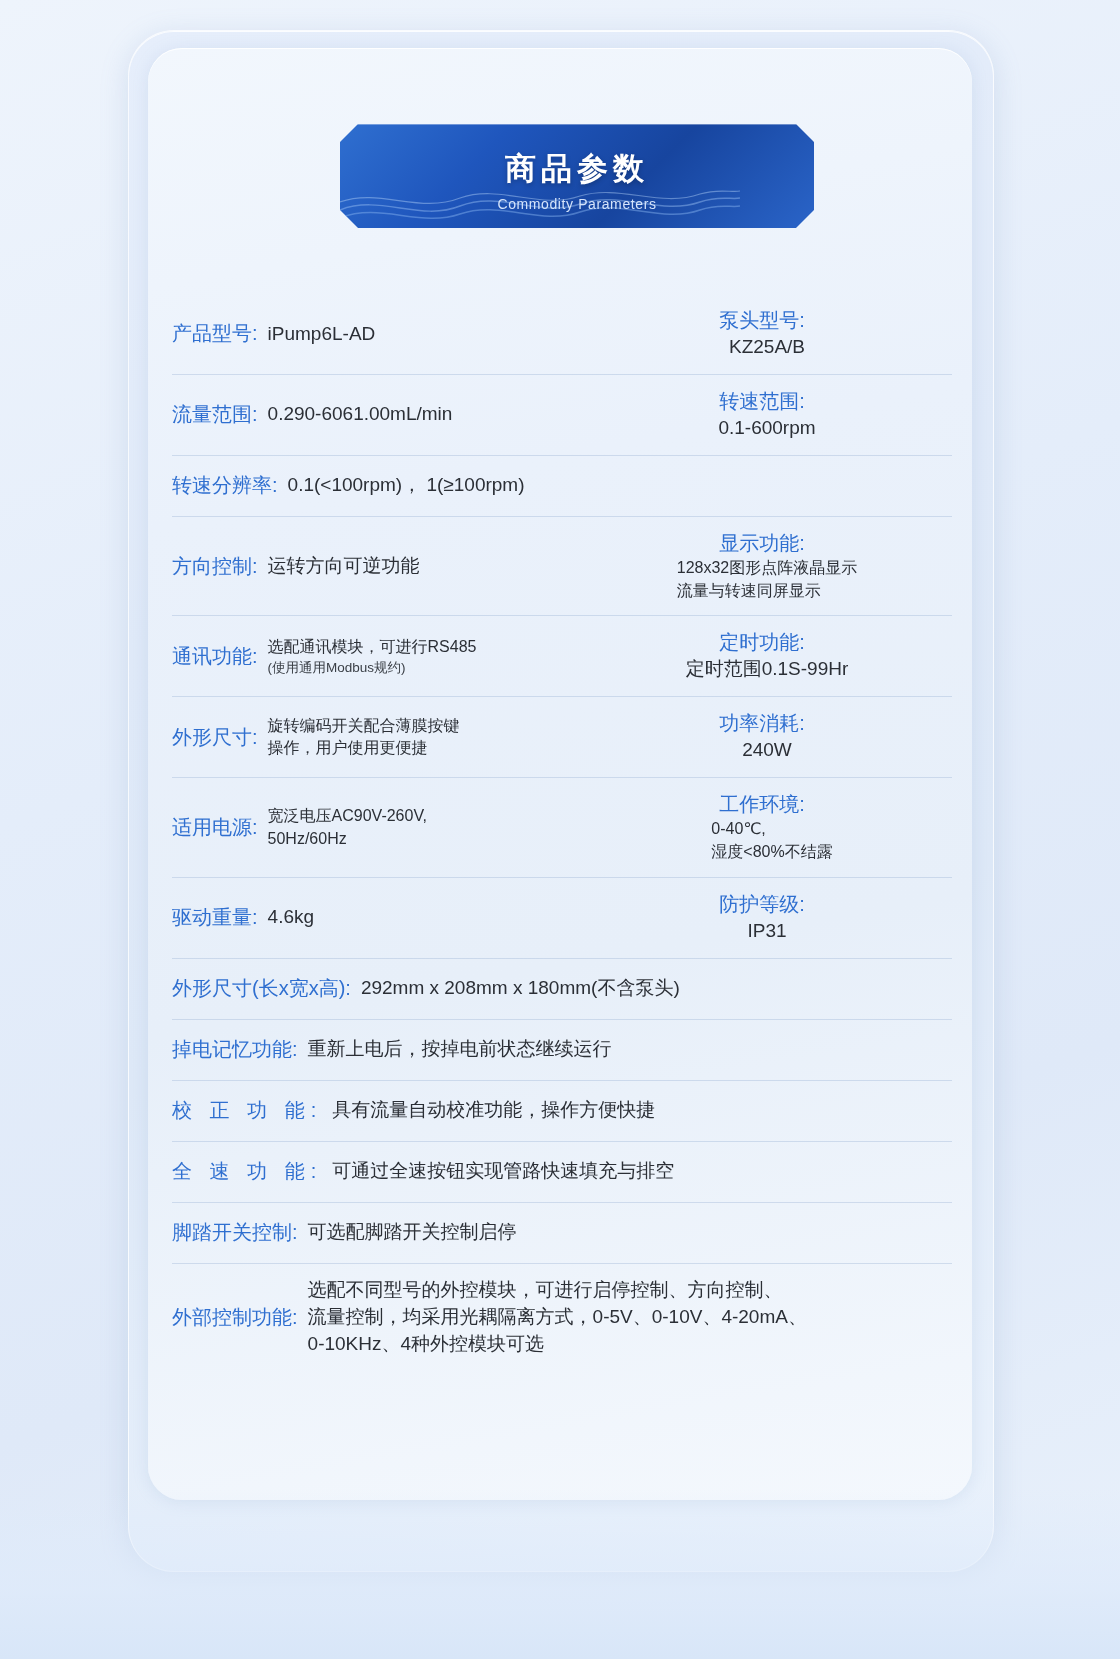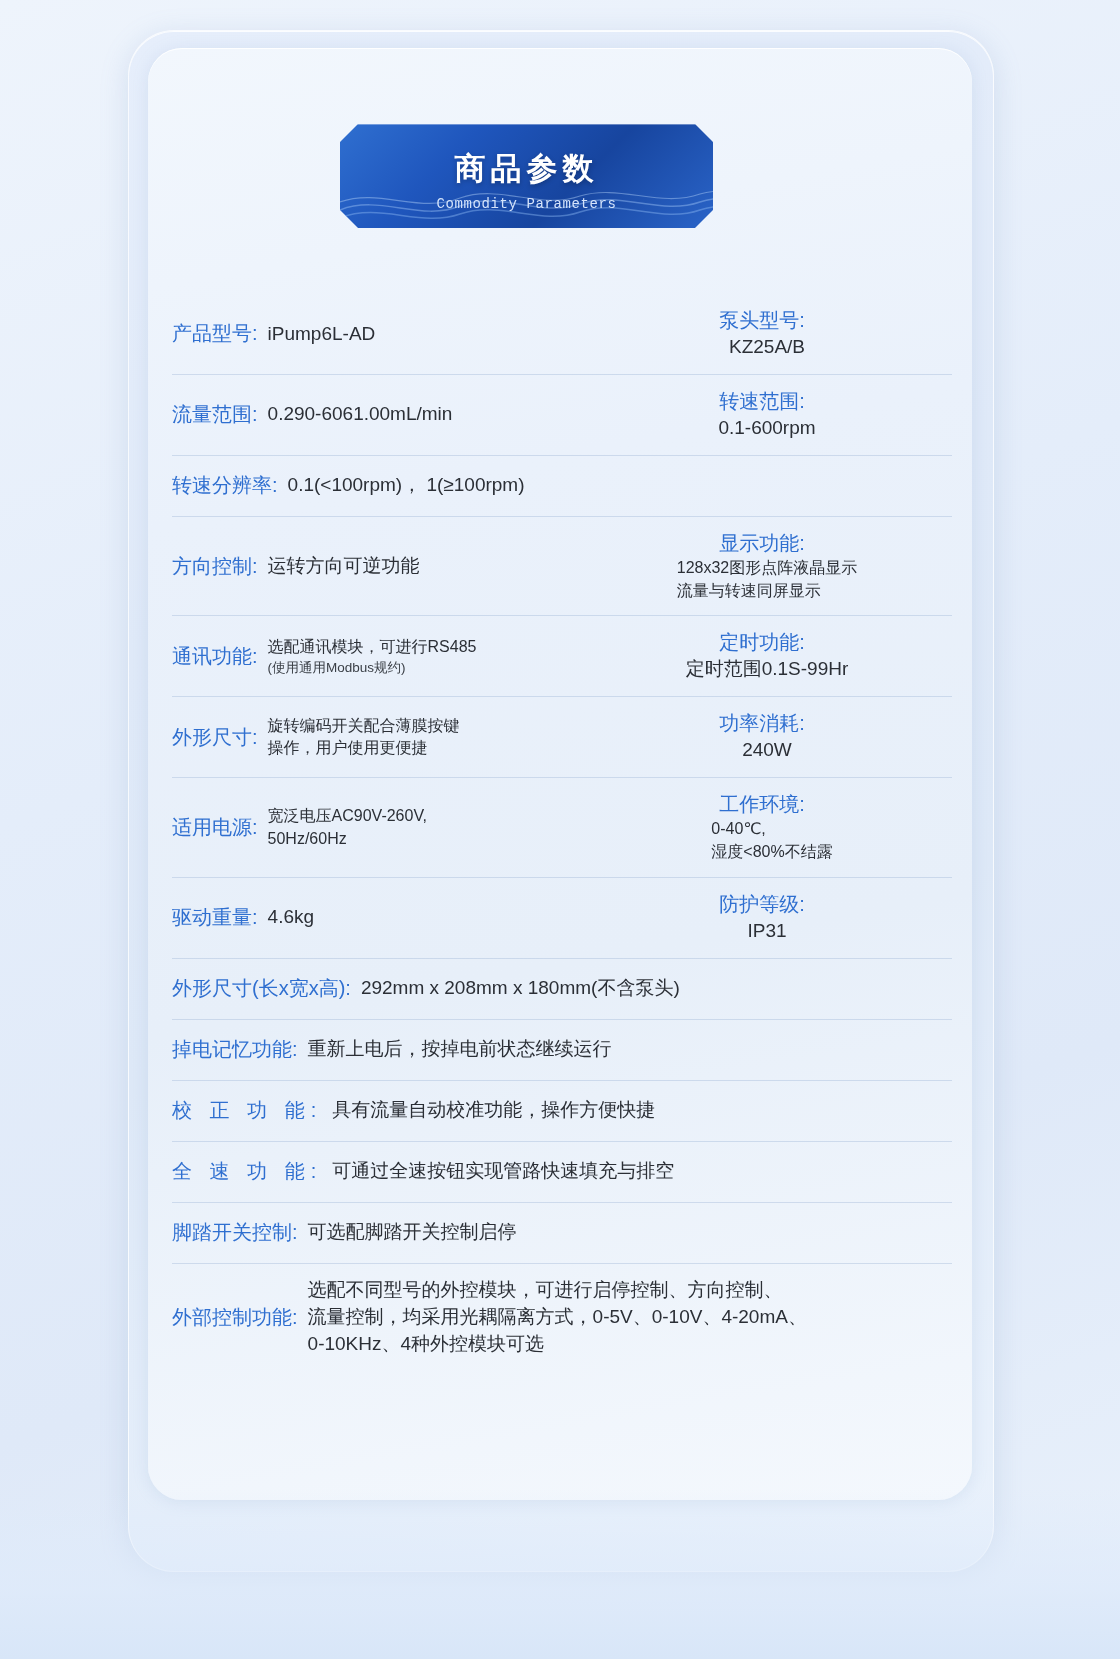--- a/index.html
+++ b/index.html
@@ -58,21 +58,21 @@
     border-radius: 34px;
     background: linear-gradient(170deg, #f2f7fd 0%, #eaf1fb 30%, #e7eff9 62%, #f4f8fd 100%);
     box-shadow: 0 2px 16px rgba(130, 160, 200, 0.18), inset 0 1px 0 rgba(255,255,255,0.9);
   }
 
   
   .banner {
     position: absolute;
     left: 340px;
     top: 124px;
-    width: 373px;
+    width: 474px;
     height: 104px;
     border-radius: 18px;
     background: linear-gradient(135deg, #2f6fd0 0%, #1f56bd 30%, #17459f 62%, #2a64c8 100%);
     box-shadow: 0 10px 22px rgba(32, 78, 160, 0.35), inset 0 1px 0 rgba(255,255,255,0.35);
     overflow: hidden;
     clip-path: polygon(18px 0, calc(100% - 18px) 0, 100% 18px, 100% calc(100% - 18px), calc(100% - 18px) 100%, 18px 100%, 0 calc(100% - 18px), 0 18px);
   }
   .banner .waves {
     position: absolute;
     left: 0; right: 0; bottom: 0;
@@ -89,21 +89,20 @@
     margin-top: 24px;
     text-shadow: 0 2px 5px rgba(0,0,0,0.25);
   }
   .banner-sub {
     position: relative;
     text-align: center;
     color: #d5e4fb;
     font-size: 14px;
     letter-spacing: .6px;
     margin-top: 6px;
-    font-family: Liberation Mono, monospace;
   }
 
   
   .specs {
     position: absolute;
     left: 172px;
     top: 294px;
     width: 780px;
   }
   .row {

